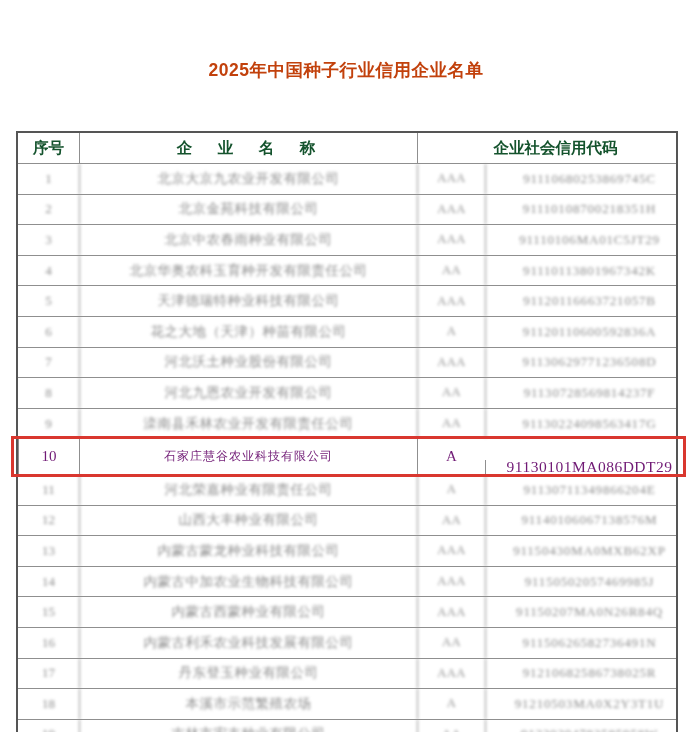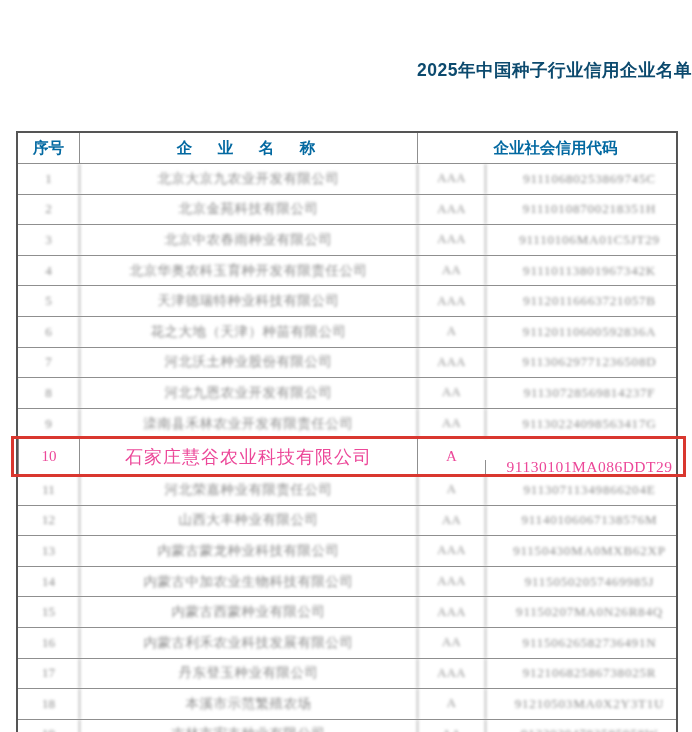--- a/index.html
+++ b/index.html
@@ -3,39 +3,39 @@
 <meta charset="utf-8">
 <style>
   html,body{margin:0;padding:0;}
   body{
     width:692px;height:732px;position:relative;overflow:hidden;
     background:#ffffff;
     font-family:"Liberation Serif", serif;
   }
   .page-title{
     position:absolute;top:58px;left:0;width:100%;
-    text-align:right;
+    text-align:center;
     font-family:"Liberation Sans", sans-serif;
-    font-weight:bold;font-size:17.5px;color:#0c4a6e;
+    font-weight:bold;font-size:17.5px;color:#c2410c;
     letter-spacing:0.5px;
   }
   .credit-table{
     position:absolute;left:16px;top:131px;width:662px;
     box-sizing:border-box;
     border:2px solid #555555;
     background:#fff;
   }
   .trow{
     display:flex;align-items:stretch;
     height:29.6px;
     border-top:1px solid #8f8f8f;
   }
   .trow.head{
     height:30px;border-top:none;
-    font-weight:bold;color:#0369a1;font-size:15.5px;
+    font-weight:bold;color:#14532d;font-size:15.5px;
   }
   .c{
     box-sizing:border-box;
     display:flex;align-items:center;justify-content:center;
     border-left:1px solid #8f8f8f;
     overflow:hidden;white-space:nowrap;
   }
   .c:first-child{border-left:none;}
   .no{width:61px;}
   .name{width:338px;}
@@ -46,24 +46,24 @@
   .blur .c{
     color:#8d8d8d;
     filter:blur(1.4px);
   }
   .blur .no{font-size:13px;}
   .blur .name{font-size:13.5px;letter-spacing:0.5px;}
   .blur .level{font-size:12.5px;letter-spacing:0.5px;}
   .blur .code{font-size:13px;letter-spacing:0.8px;}
   
   .trow.highlight{
-    position:relative;height:34.6px;color:#ec4899;
+    position:relative;height:34.6px;color:#701a75;
   }
   .highlight .no{font-size:15px;}
-  .highlight .name{font-size:18px;letter-spacing:1px;}
+  .highlight .name{font-size:12px;letter-spacing:1px;}
   .highlight .level{font-size:15px;}
   .highlight .code{font-size:15.5px;letter-spacing:0.5px;margin-top:21px;}
   .hl-box{
     position:absolute;left:-7px;right:-10px;top:-3px;bottom:-3px;
     border:3px solid var(--hl,#d9372f);
     z-index:5;pointer-events:none;
   }
 </style>
 </head>
 <body style="--hl: #d9372f;">

